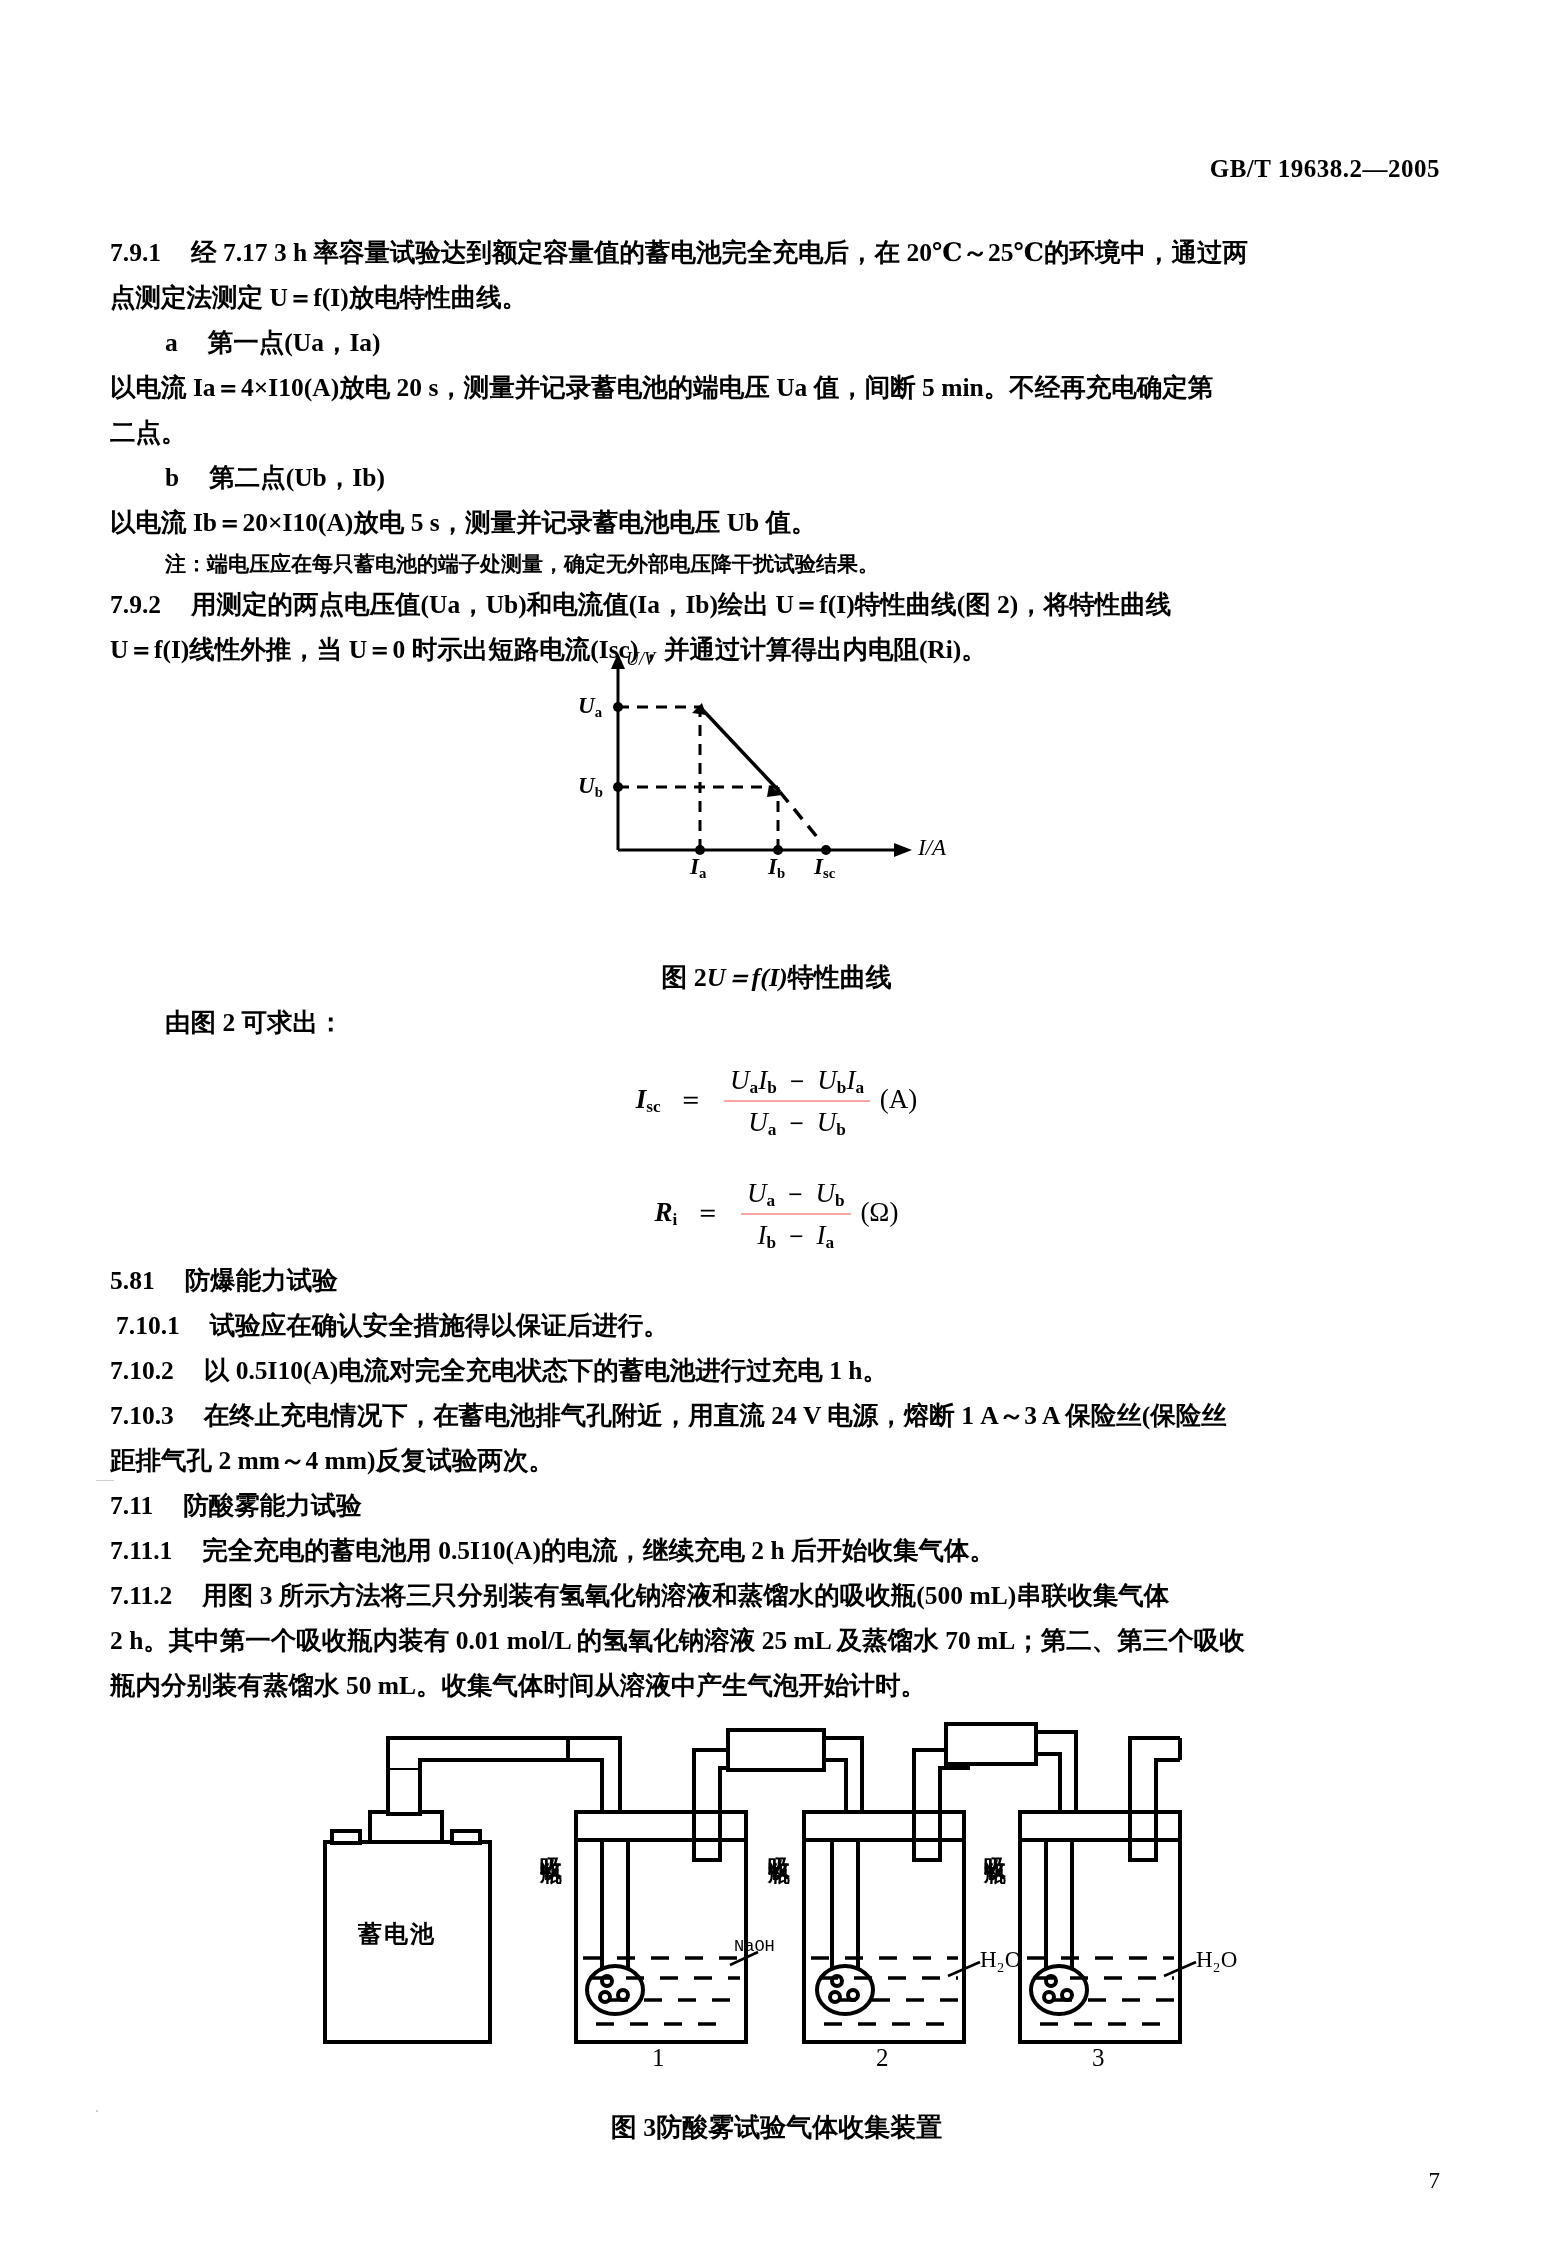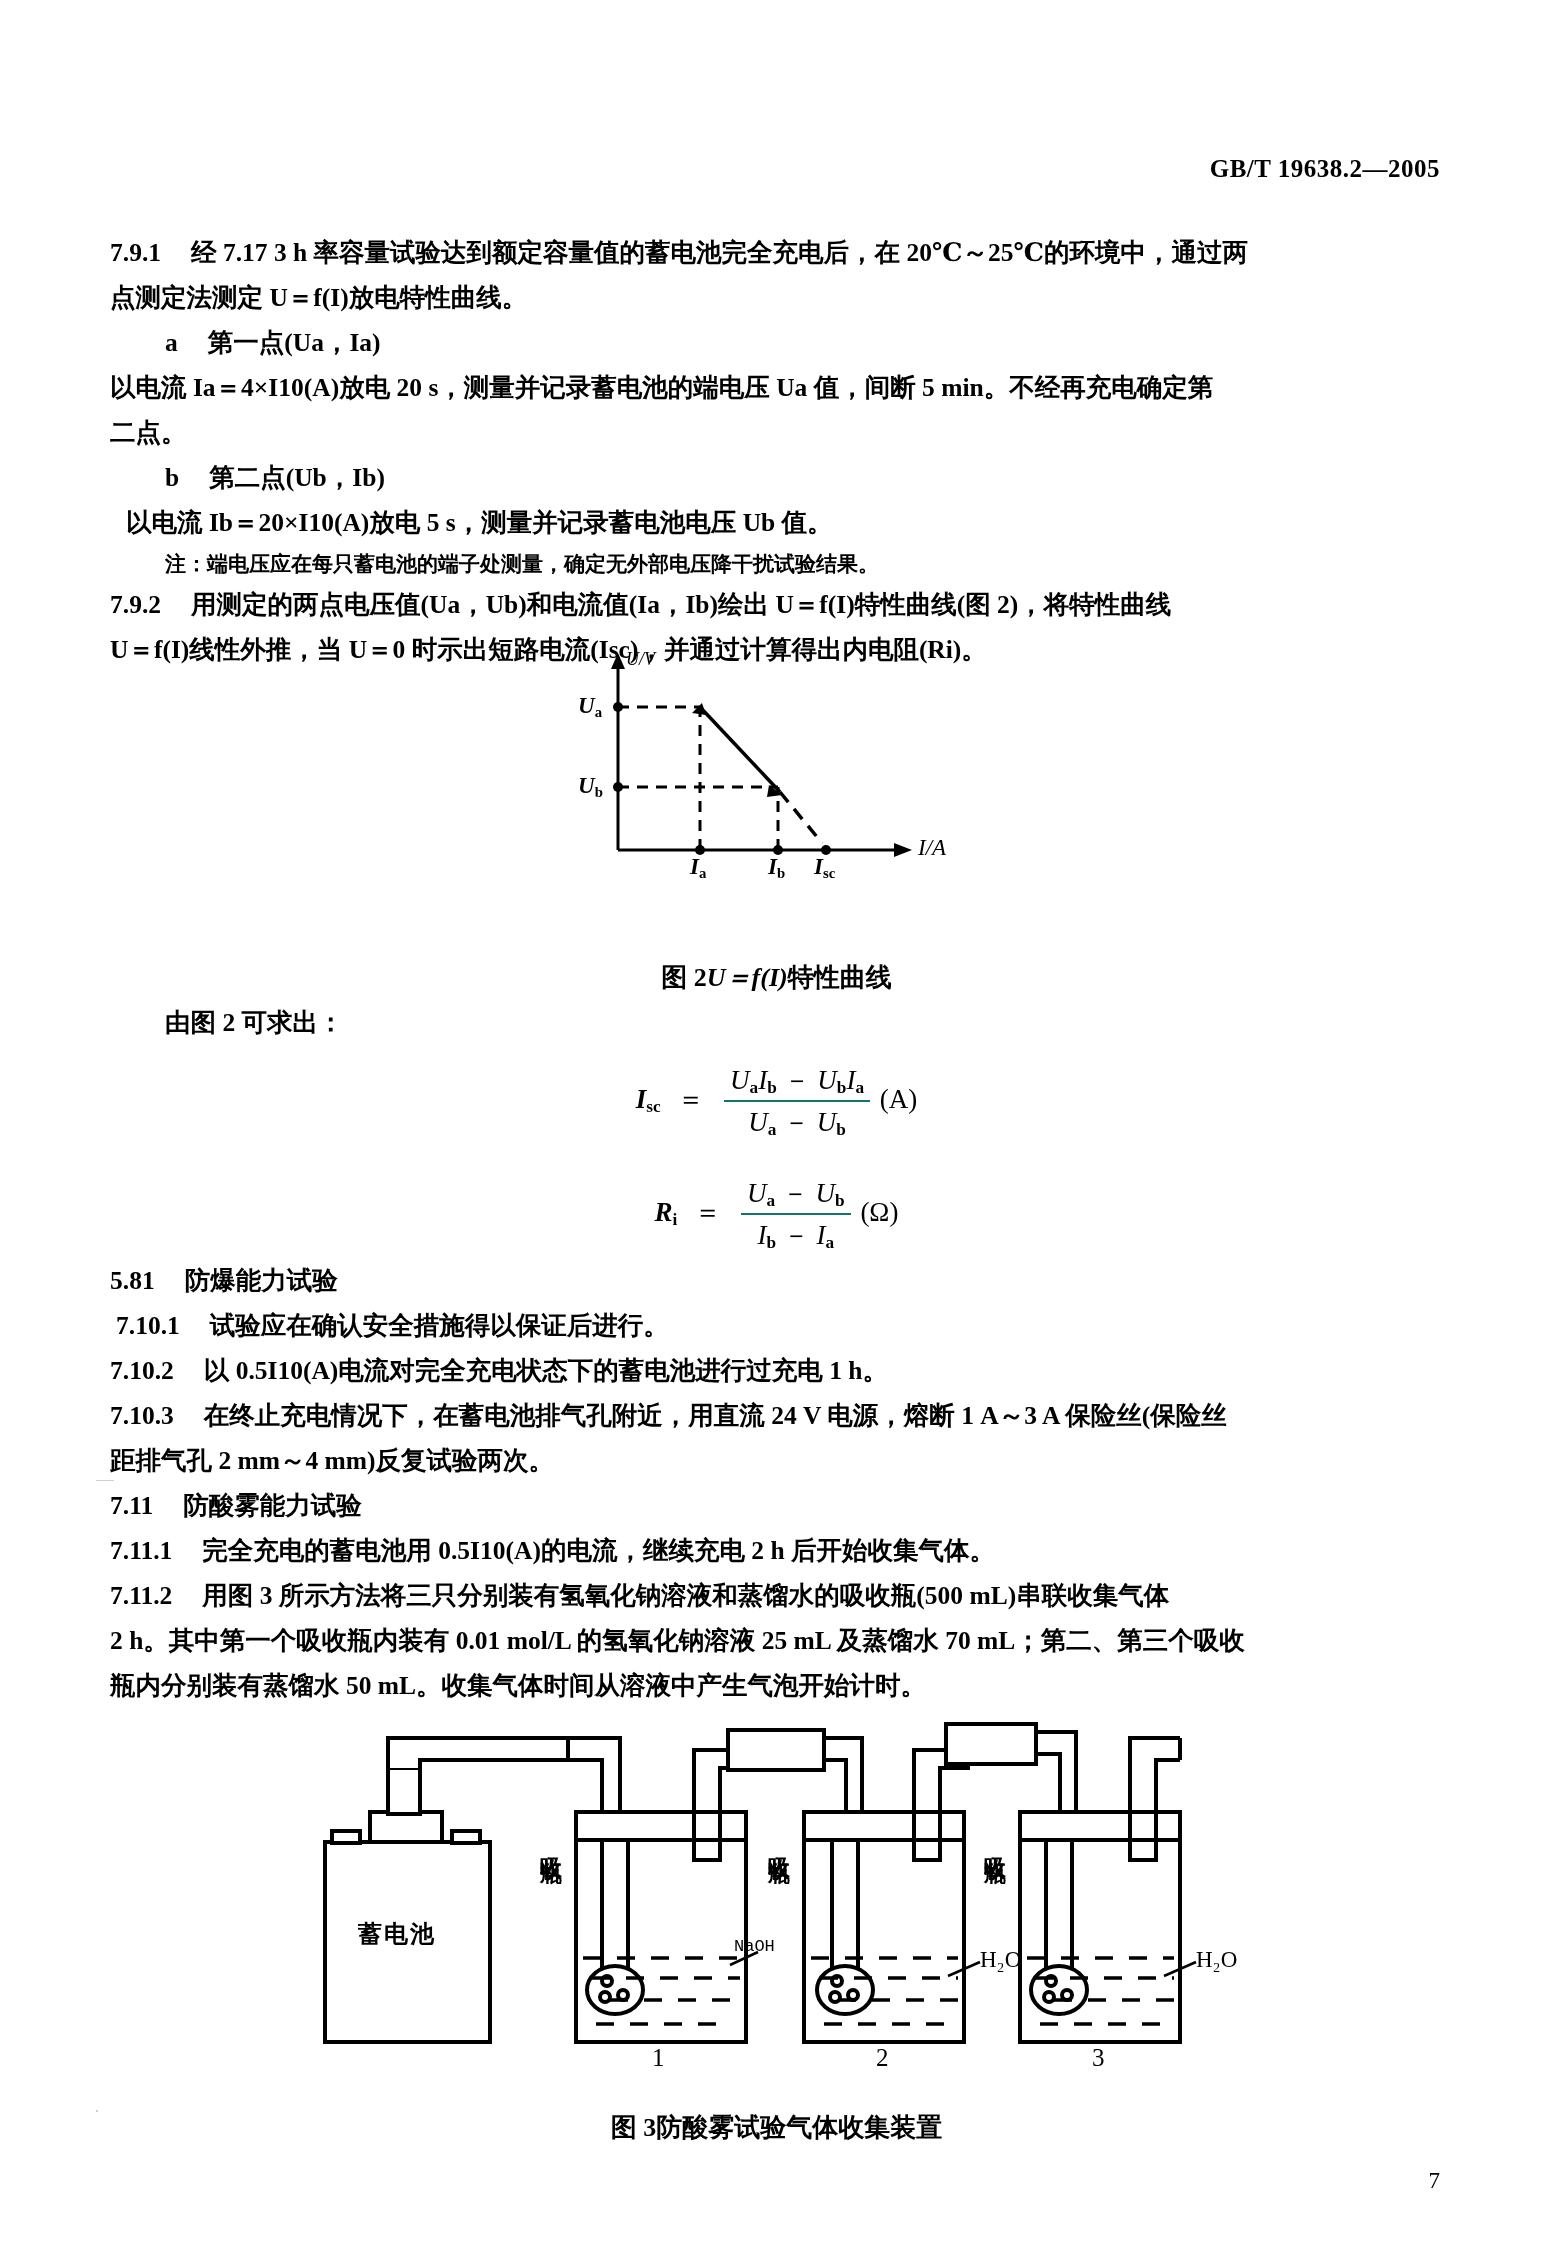--- a/index.html
+++ b/index.html
@@ -82,21 +82,21 @@
   }
   .frac {
     display: inline-block;
     vertical-align: middle;
     text-align: center;
     margin: 0 3px;
   }
   .frac .numer {
     display: block;
     padding: 0 6px 2px 6px;
-    border-bottom: 2px solid #0f766e;
+    border-bottom: 2px solid #fca5a5;
     white-space: nowrap;
   }
   .frac .denom {
     display: block;
     padding: 2px 6px 0 6px;
     white-space: nowrap;
   }
   .lhs { font-style: italic; font-weight: bold; }
   
   .fig3-wrap {
@@ -136,21 +136,21 @@
 
   <div class="body-text para" style="top:365px;">
     <span>以电流 Ia＝4×I10(A)放电 20 s，测量并记录蓄电池的端电压 Ua 值，间断 5 min。不经再充电确定第</span><br>
     <span>二点。</span>
   </div>
 
   <div class="body-text para" style="top:455px;left:165px;width:1280px;">
     <span>b</span><span class="gap-m"></span><span>第二点(Ub，Ib)</span>
   </div>
 
-  <div class="body-text para" style="top:500px;margin-left:16px;">
+  <div class="body-text para" style="top:500px;">
     <span>以电流 Ib＝20×I10(A)放电 5 s，测量并记录蓄电池电压 Ub 值。</span>
   </div>
 
   <div class="body-text note" style="top:545px;left:165px;width:1280px;">
     <span>注：</span><span>端电压应在每只蓄电池的端子处测量，确定无外部电压降干扰试验结果。</span>
   </div>
 
   <div class="body-text para" style="top:582px;">
     <span class="num">7.9.2</span><span class="gap-m"></span><span>用测定的两点电压值(Ua，Ub)和电流值(Ia，Ib)绘出 U＝f(I)特性曲线(图 2)，将特性曲线</span><br>
     <span>U＝f(I)线性外推，当 U＝0 时示出短路电流(Isc)，并通过计算得出内电阻(Ri)。</span>

